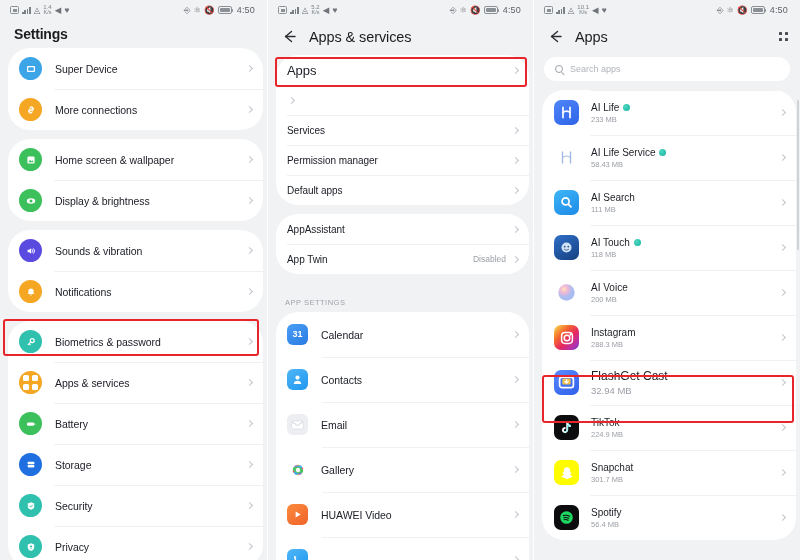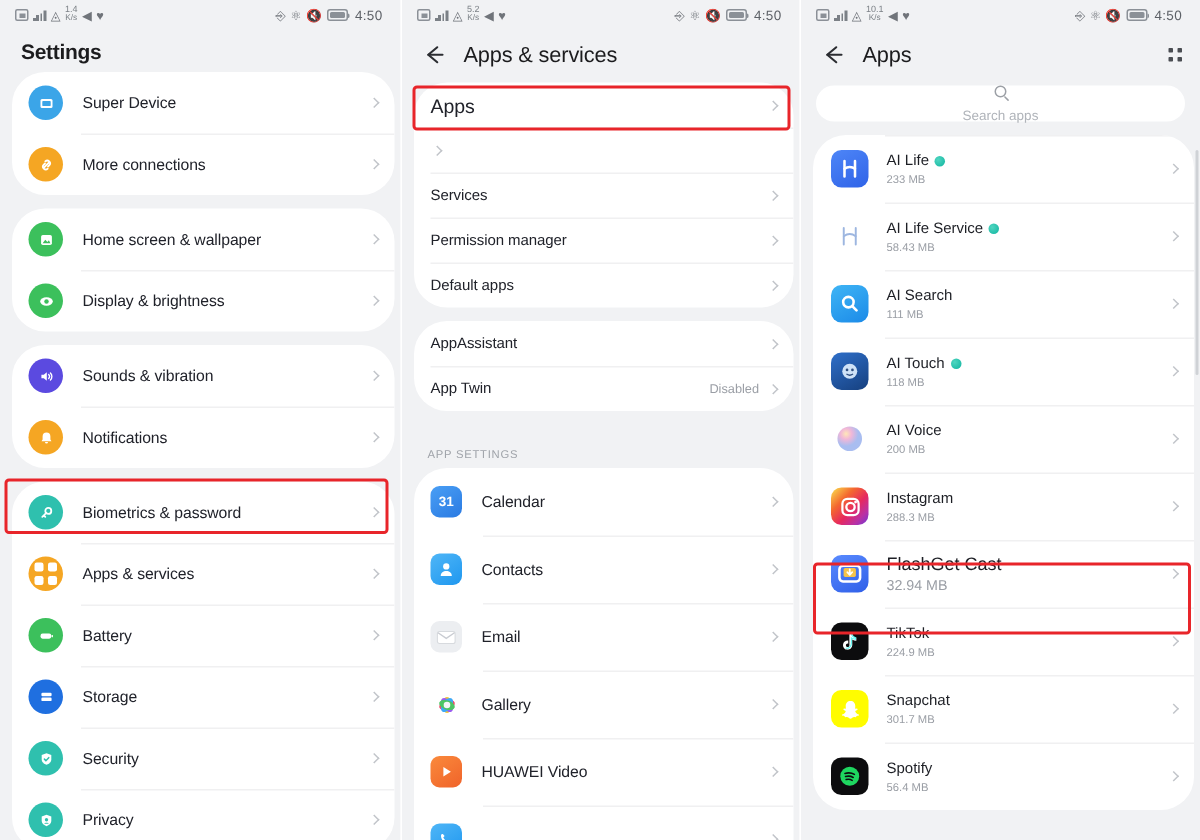--- a/index.html
+++ b/index.html
@@ -125,21 +125,20 @@
   .hl {
     position:absolute; border:2px solid #e8252a; border-radius:3px;
     pointer-events:none; z-index:30;
   }
 
   
   .searchbar{
     margin:2px 10px 9px 10px; height:24px; background:#ffffff;
     border-radius:12px; display:flex; align-items:center; gap:7px;
     padding:0 11px;
-    flex-direction:column;
   }
   .search-ph{ font-size:9px; color:#b0b4ba; }
   .mag{
     width:8px; height:8px; border:1.2px solid #9ca0a6; border-radius:50%;
     position:relative; flex:0 0 auto;
   }
   .mag::after{
     content:""; position:absolute; right:-3px; bottom:-2px;
     width:3.6px; height:1.2px; background:#9ca0a6; transform:rotate(45deg);
     border-radius:1px;

